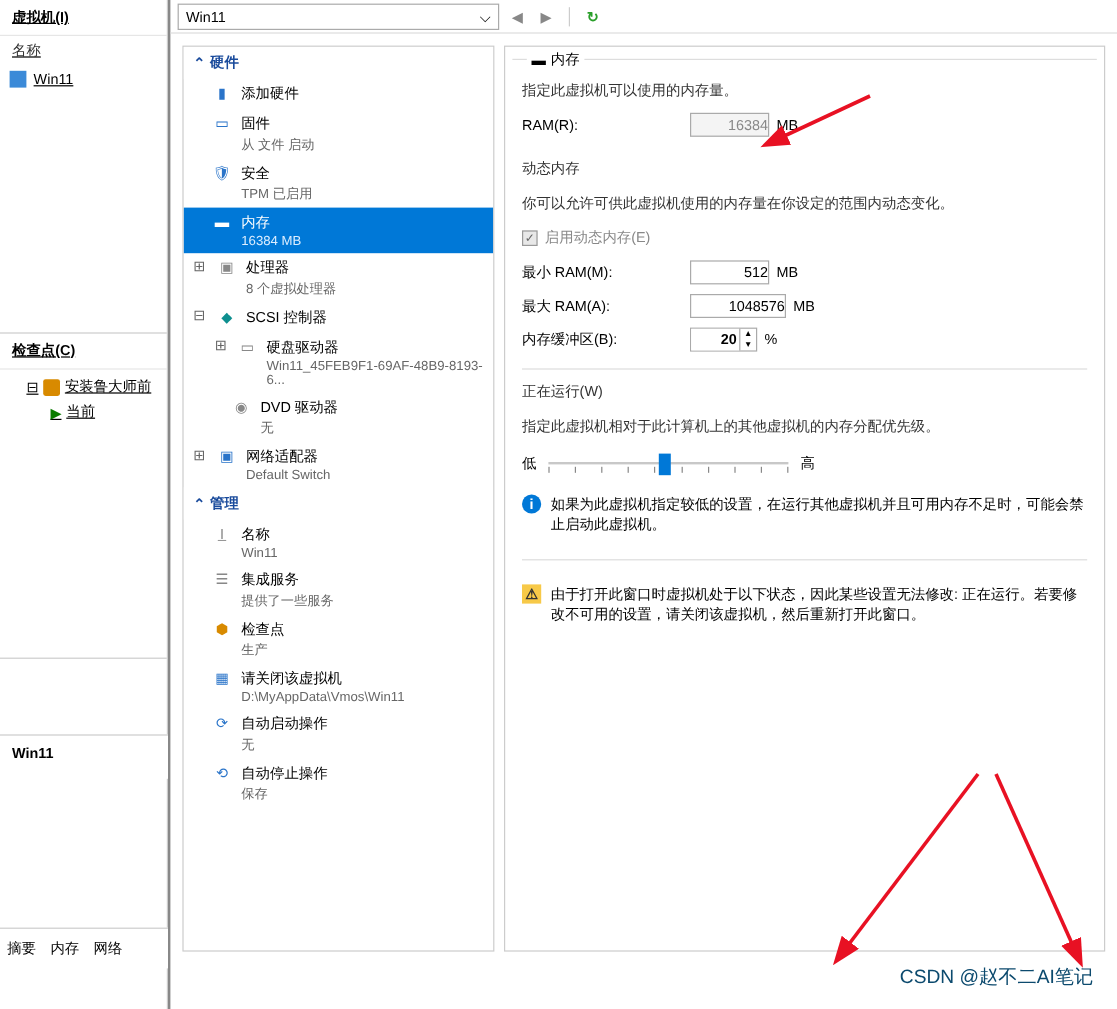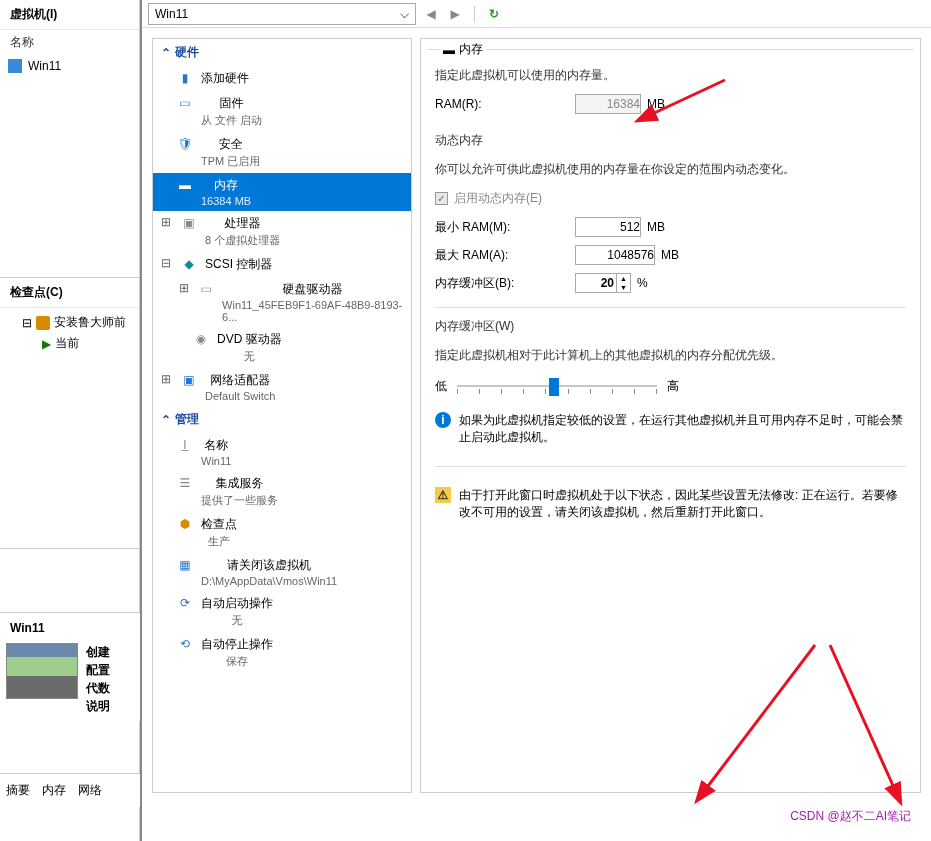--- a/index.html
+++ b/index.html
@@ -1,20 +1,20 @@
 <!DOCTYPE html>
 <html><head>
 <meta charset="utf-8">
 <style>
 * { box-sizing: border-box; margin: 0; padding: 0; font-family: "Microsoft YaHei", "Segoe UI", sans-serif; font-size: 12px; }
 body { background: #f0f0f0; width: 931px; height: 841px; position: relative; overflow: hidden; }
 
 
 .left-col { position: absolute; left: 0; top: 0; width: 140px; height: 100%; background: #fff; border-right: 1px solid #ccc; }
-.pane { border-bottom: 1px solid #ccc; }
+.pane { border-bottom: 1px solid #ccc; text-decoration: underline; }
 .pane-title { font-weight: bold; padding: 6px 10px; border-bottom: 1px solid #e6e6e6; }
 .pane-label { padding: 4px 10px; color: #333; }
 .vm-item { padding: 4px 8px; display: flex; align-items: center; gap: 6px; }
 .vm-icon { width: 14px; height: 14px; background: #3b8ad8; display: inline-block; }
 .tree { padding: 4px 6px; }
 .tree-node { padding: 2px 2px 2px 16px; display: flex; align-items: center; gap: 4px; }
 .tree-node.child { padding-left: 36px; }
 .tri { color: #0a7c00; }
 .chk-icon { width: 14px; height: 14px; background: #d88a00; display: inline-block; border-radius: 2px; }
 
@@ -36,21 +36,21 @@
 .refresh { color: #2a9f2a; font-weight: bold; }
 
 .dialog-body { position: absolute; top: 38px; left: 10px; right: 10px; bottom: 48px; display: flex; gap: 8px; }
 .hw-panel { width: 260px; border: 1px solid #ccc; overflow-y: auto; }
 .hw-header { background: #fff; color: #1a4b9c; font-weight: bold; padding: 5px 8px; display: flex; align-items: center; gap: 4px; }
 .chev { color: #1a4b9c; }
 .hw-node { padding: 4px 8px 4px 24px; display: flex; align-items: flex-start; gap: 8px; cursor: default; }
 .hw-node.group { padding-left: 8px; }
 .hw-node .exp { width: 12px; color: #666; }
 .hw-icon { width: 16px; height: 16px; display: inline-flex; align-items: center; justify-content: center; flex-shrink: 0; }
-.hw-text { display: flex; flex-direction: column; align-items: center; }
+.hw-text { display: flex; flex-direction: column; }
 .hw-sub { color: #666; font-size: 11px; padding-top: 1px; }
 .hw-node.sel { background: #0078d7; color: #fff; }
 .hw-node.sel .hw-sub { color: #ddeeff; }
 .hw-node.child { padding-left: 44px; }
 
 .detail-panel { flex: 1; border: 1px solid #ccc; padding: 10px 14px; display: flex; flex-direction: column; position: relative; overflow: hidden;}
 .legend { position: absolute; top: 2px; left: 18px; background: #fff; padding: 0 4px; display:flex; align-items:center; gap:4px;}
 .fieldset-line { position:absolute; top:10px; left:6px; right:6px; height:1px; background:#ddd;}
 .section-title { color: #333; margin: 14px 0 6px; }
 .form-row { display: flex; align-items: center; margin: 4px 0; }
@@ -67,21 +67,21 @@
 .slider { flex: 0 0 200px; height: 20px; position: relative; }
 .slider-track { position:absolute; top:9px; left:0; right:0; height:2px; background:#c8c8c8;}
 .slider-thumb { position:absolute; top:2px; left:92px; width:10px; height:18px; background:#0078d7;}
 .slider-ticks { position:absolute; top:13px; left:0; right:0; display:flex; justify-content:space-between;}
 .slider-ticks span{width:1px;height:5px;background:#888;}
 .info-row { display: flex; gap: 8px; margin: 10px 0; align-items: flex-start; }
 .info-icon { width:16px;height:16px;border-radius:50%;background:#0078d7;color:#fff;display:flex;align-items:center;justify-content:center;font-weight:bold;flex-shrink:0;}
 .warn-icon { width:16px;height:16px;background:#f7c948;display:flex;align-items:center;justify-content:center;color:#333;font-weight:bold;flex-shrink:0;}
 .btn-row { position: absolute; right: 18px; bottom: 12px; display: flex; gap: 10px; }
 .btn { min-width: 84px; height: 24px; border: 1px solid #888; background: #fbfbfb; display:flex;align-items:center;justify-content:center; }
-.watermark { position:absolute; right:20px; bottom:16px; color:#a21caf; font-size:12px; pointer-events:none;}
+.watermark { position:absolute; right:20px; bottom:16px; color:#0c4a6e; font-size:16px; pointer-events:none;}
 
 .spinner { display:inline-flex; border:1px solid #aaa; height:20px;}
 .spinner input{border:none;width:40px;text-align:right;padding:0 2px;outline:none;font-weight:bold;}
 .spin-btns{display:flex;flex-direction:column;width:14px;border-left:1px solid #aaa;}
 .spin-btns div{flex:1;display:flex;align-items:center;justify-content:center;font-size:7px;line-height:1;}
 
 
 .arrow { position: absolute; pointer-events: none; }
 .arrow svg { overflow: visible; }
 
@@ -113,29 +113,20 @@
         <span class="tri">▶</span>
         <span>当前</span>
       </div>
     </div>
     <div style="height:190px"></div>
   </div>
 </div>
 
 <div class="preview">
   <div class="preview-title">Win11</div>
-  <div class="preview-row">
-    <div class="thumb"></div>
-    <div class="meta">
-      <div>创建</div>
-      <div>配置</div>
-      <div>代数</div>
-      <div>说明</div>
-    </div>
-  </div>
 </div>
 <div class="tabs">
   <div class="tab">摘要</div>
   <div class="tab">内存</div>
   <div class="tab">网络</div>
 </div>
 
 <div class="dialog">
   <div class="topbar">
     <div class="vm-select">
@@ -305,21 +296,21 @@
           <input value="20" style="">
           <span class="spin-btns">
               <div>▲</div>
               <div>▼</div>
             </span>
         </span>
         <span class="unit">%</span>
       </div>
 
       <div class="hr"></div>
-      <div class="section-title" style="margin-top:0">内存缓冲区(W)</div>
+      <div class="section-title" style="margin-top:0">正在运行(W)</div>
       <div class="desc">指定此虚拟机相对于此计算机上的其他虚拟机的内存分配优先级。</div>
       <div class="slider-row">
         <span>低</span>
         <div class="slider">
           <div class="slider-track"></div>
           <div class="slider-ticks">
               <span></span>
               <span></span>
               <span></span>
               <span></span>

